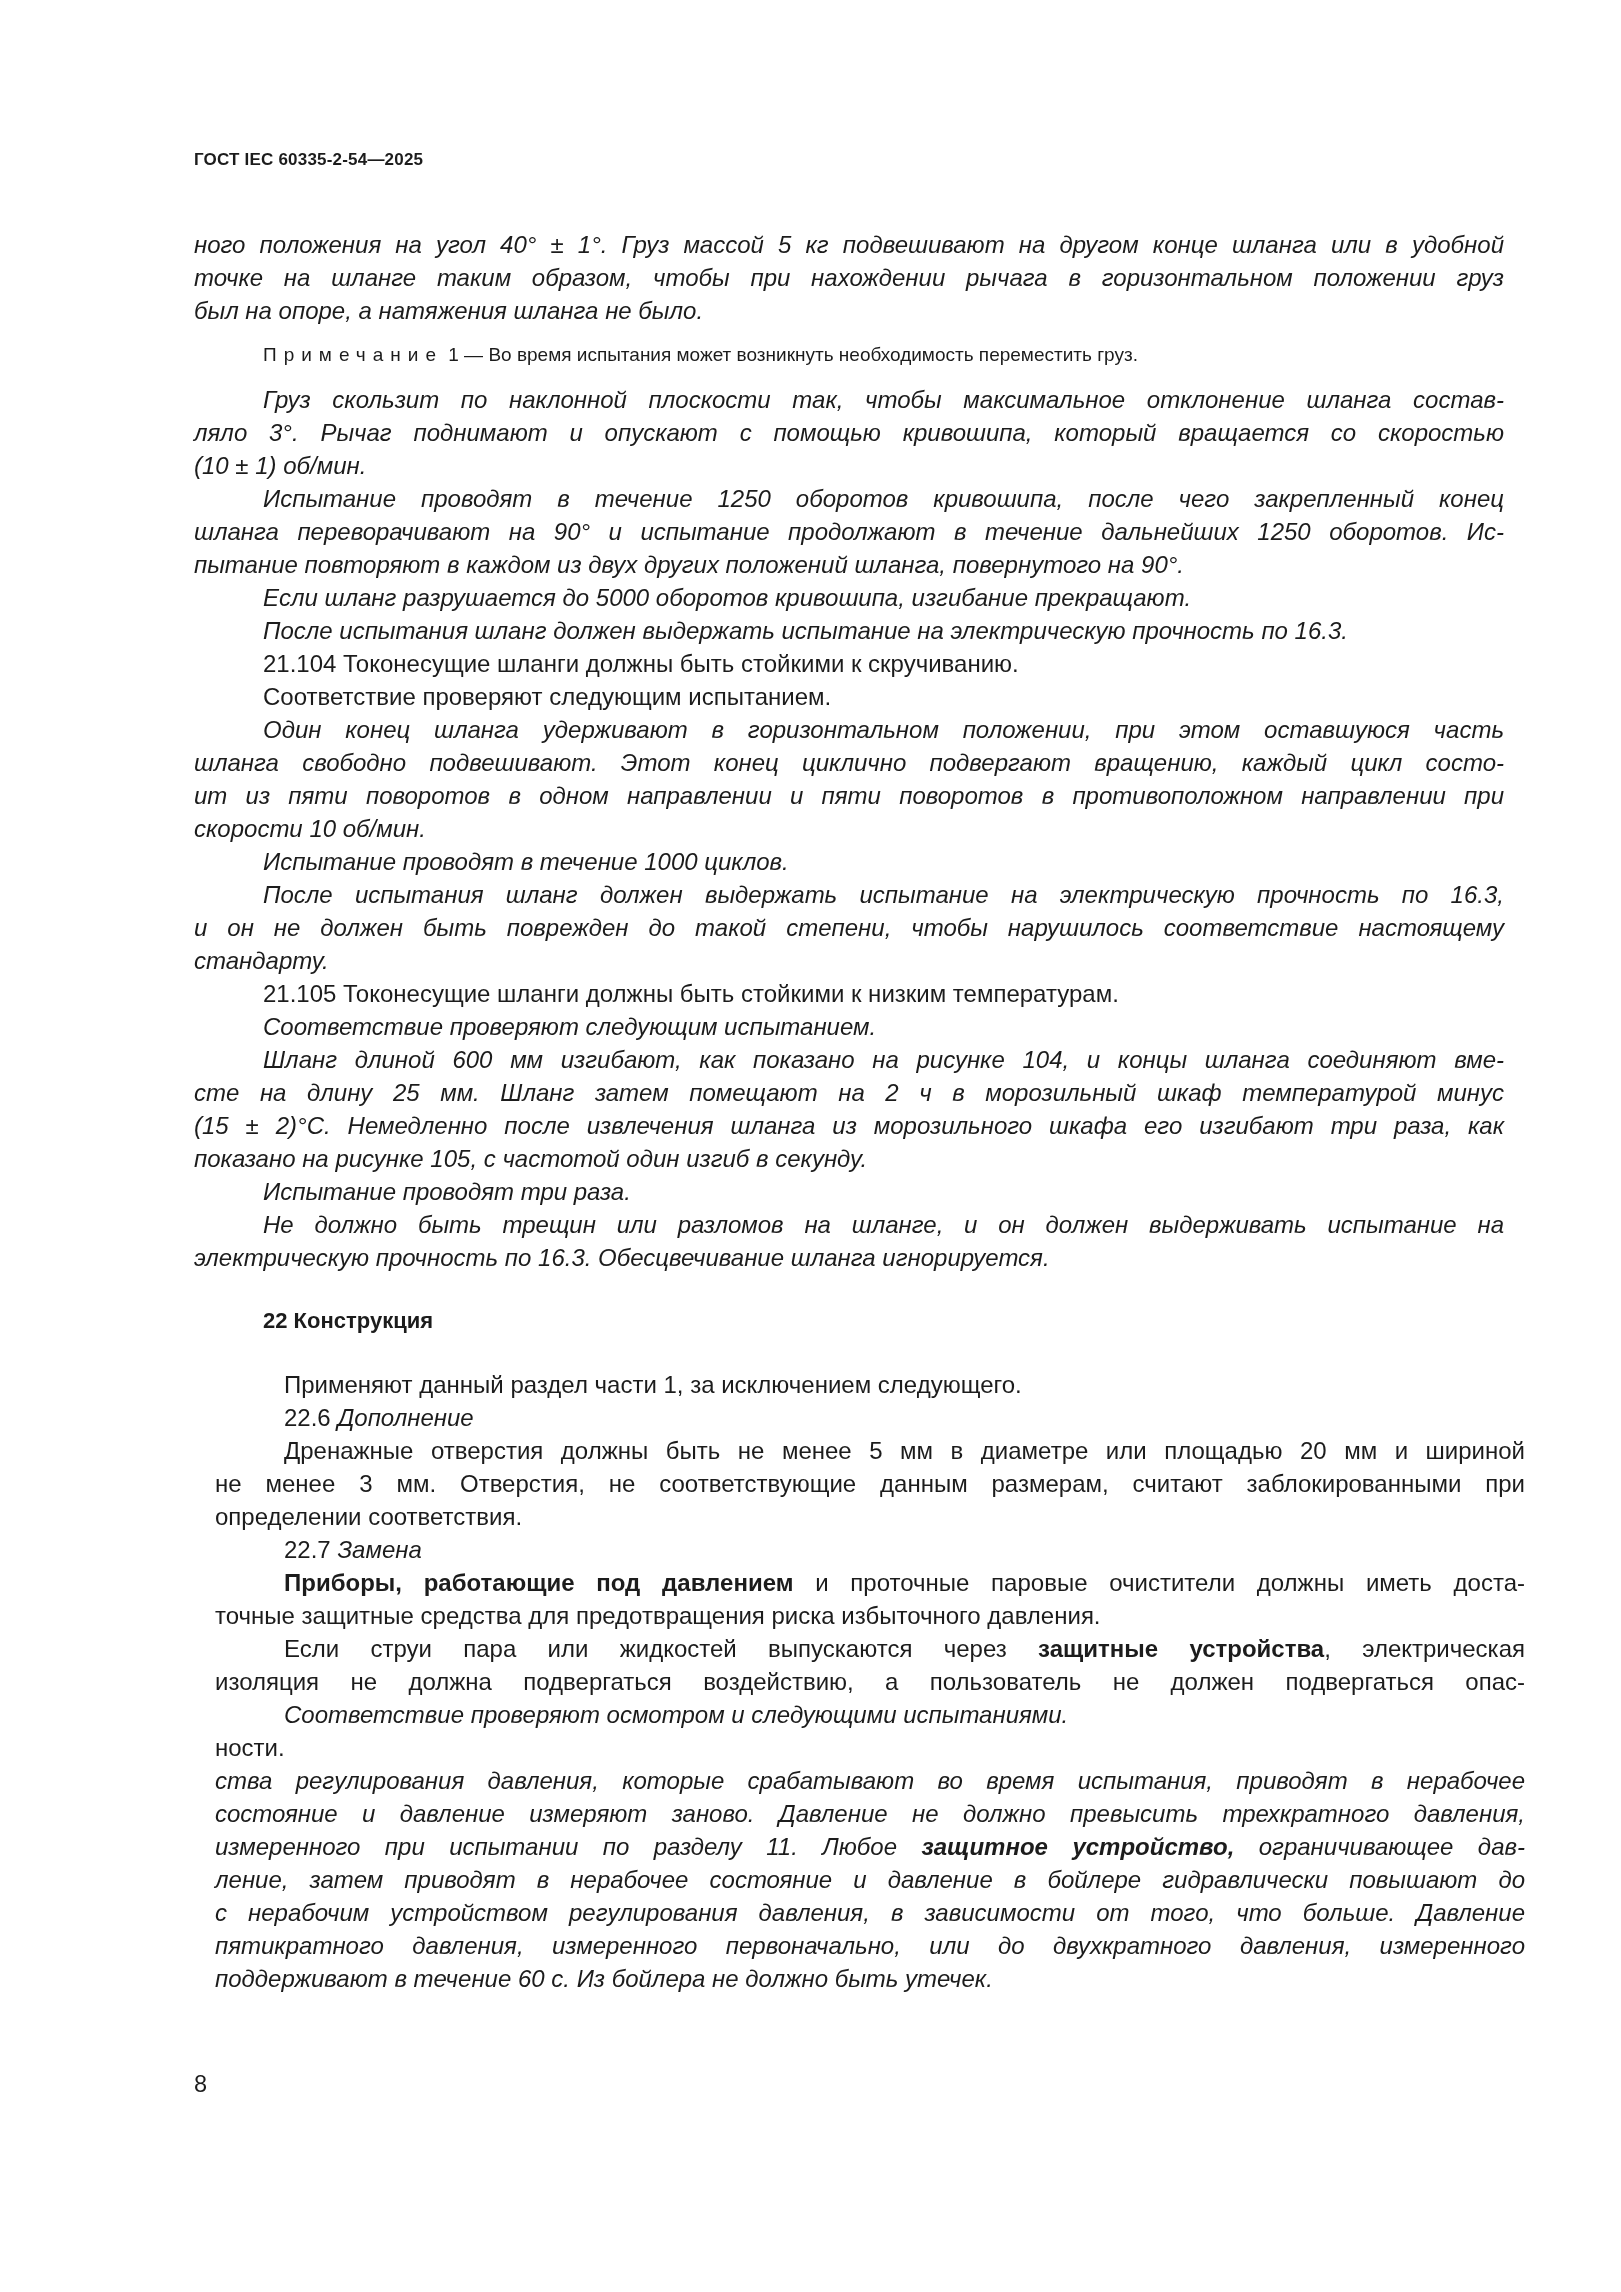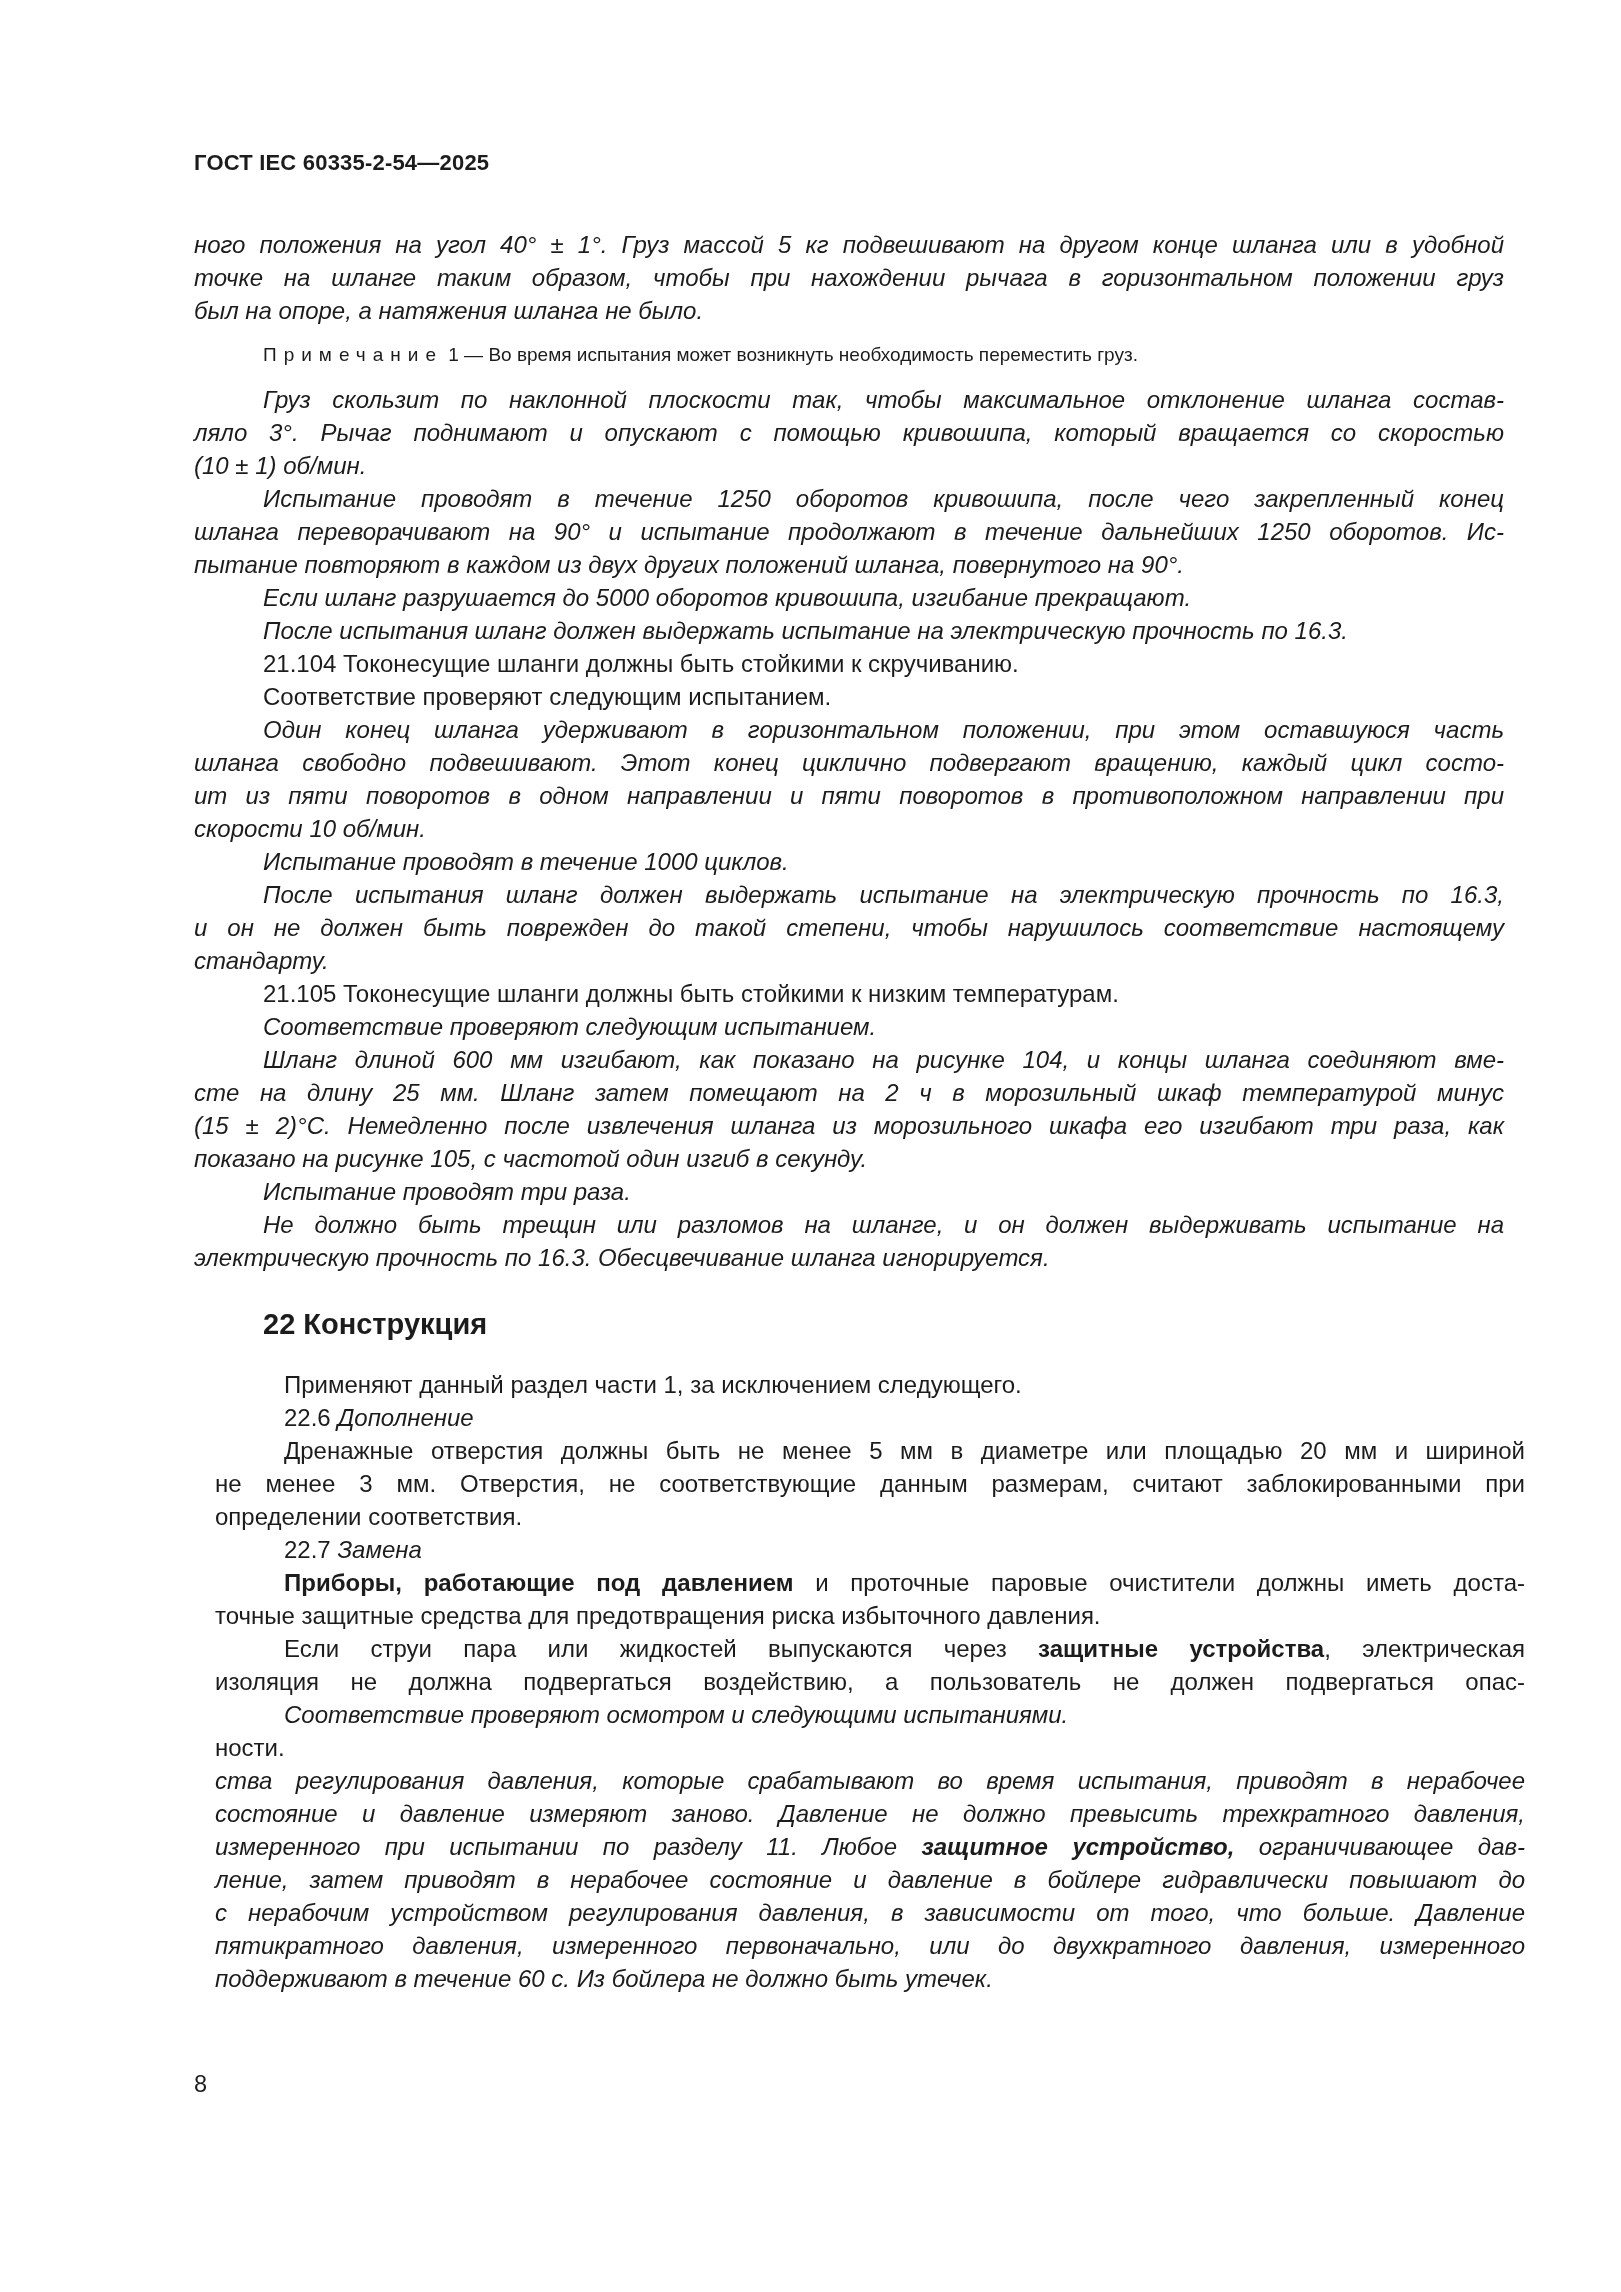--- a/index.html
+++ b/index.html
@@ -2,40 +2,40 @@
 <html><head>
 <meta charset="utf-8">
 <style>
   html, body { margin: 0; padding: 0; background: #ffffff; }
   body {
     width: 1621px; height: 2293px; position: relative; overflow: hidden;
     font-family: "Liberation Sans", sans-serif; color: #1c1c1c;
   }
   .doc-header {
     position: absolute; left: 194px; top: 150px;
-    font-size: 22px; font-weight: bold; letter-spacing: 0.2px;
+    font-size: 17px; font-weight: bold; letter-spacing: 0.2px;
   }
   .block { position: absolute; left: 194px; width: 1310px; }
   .line {
     display: block; height: 33px; line-height: 33px;
     font-size: 24px; white-space: nowrap;
     text-align: justify; text-align-last: justify;
   }
   .line.last { text-align-last: left; }
   .line.indent { padding-left: 69px; }
   .it { font-style: italic; }
   .b { font-weight: bold; }
   .note {
     position: absolute; left: 263px; top: 339px;
     font-size: 19px; line-height: 32px; white-space: nowrap;
   }
   .note .label { letter-spacing: 7px; }
   .heading {
     position: absolute; left: 263px; top: 1308px;
-    font-size: 29px; font-weight: bold;
+    font-size: 22px; font-weight: bold;
   }
   .page-num { position: absolute; left: 194px; top: 2071px; font-size: 23.5px; }
   .block1 { top: 228px; }
   .block2 { top: 383px; }
   .block3 { top: 1368px; margin-left: 21px; }
 </style>
 </head>
 <body>
 
 <div class="doc-header">ГОСТ IEC 60335-2-54—2025</div>

